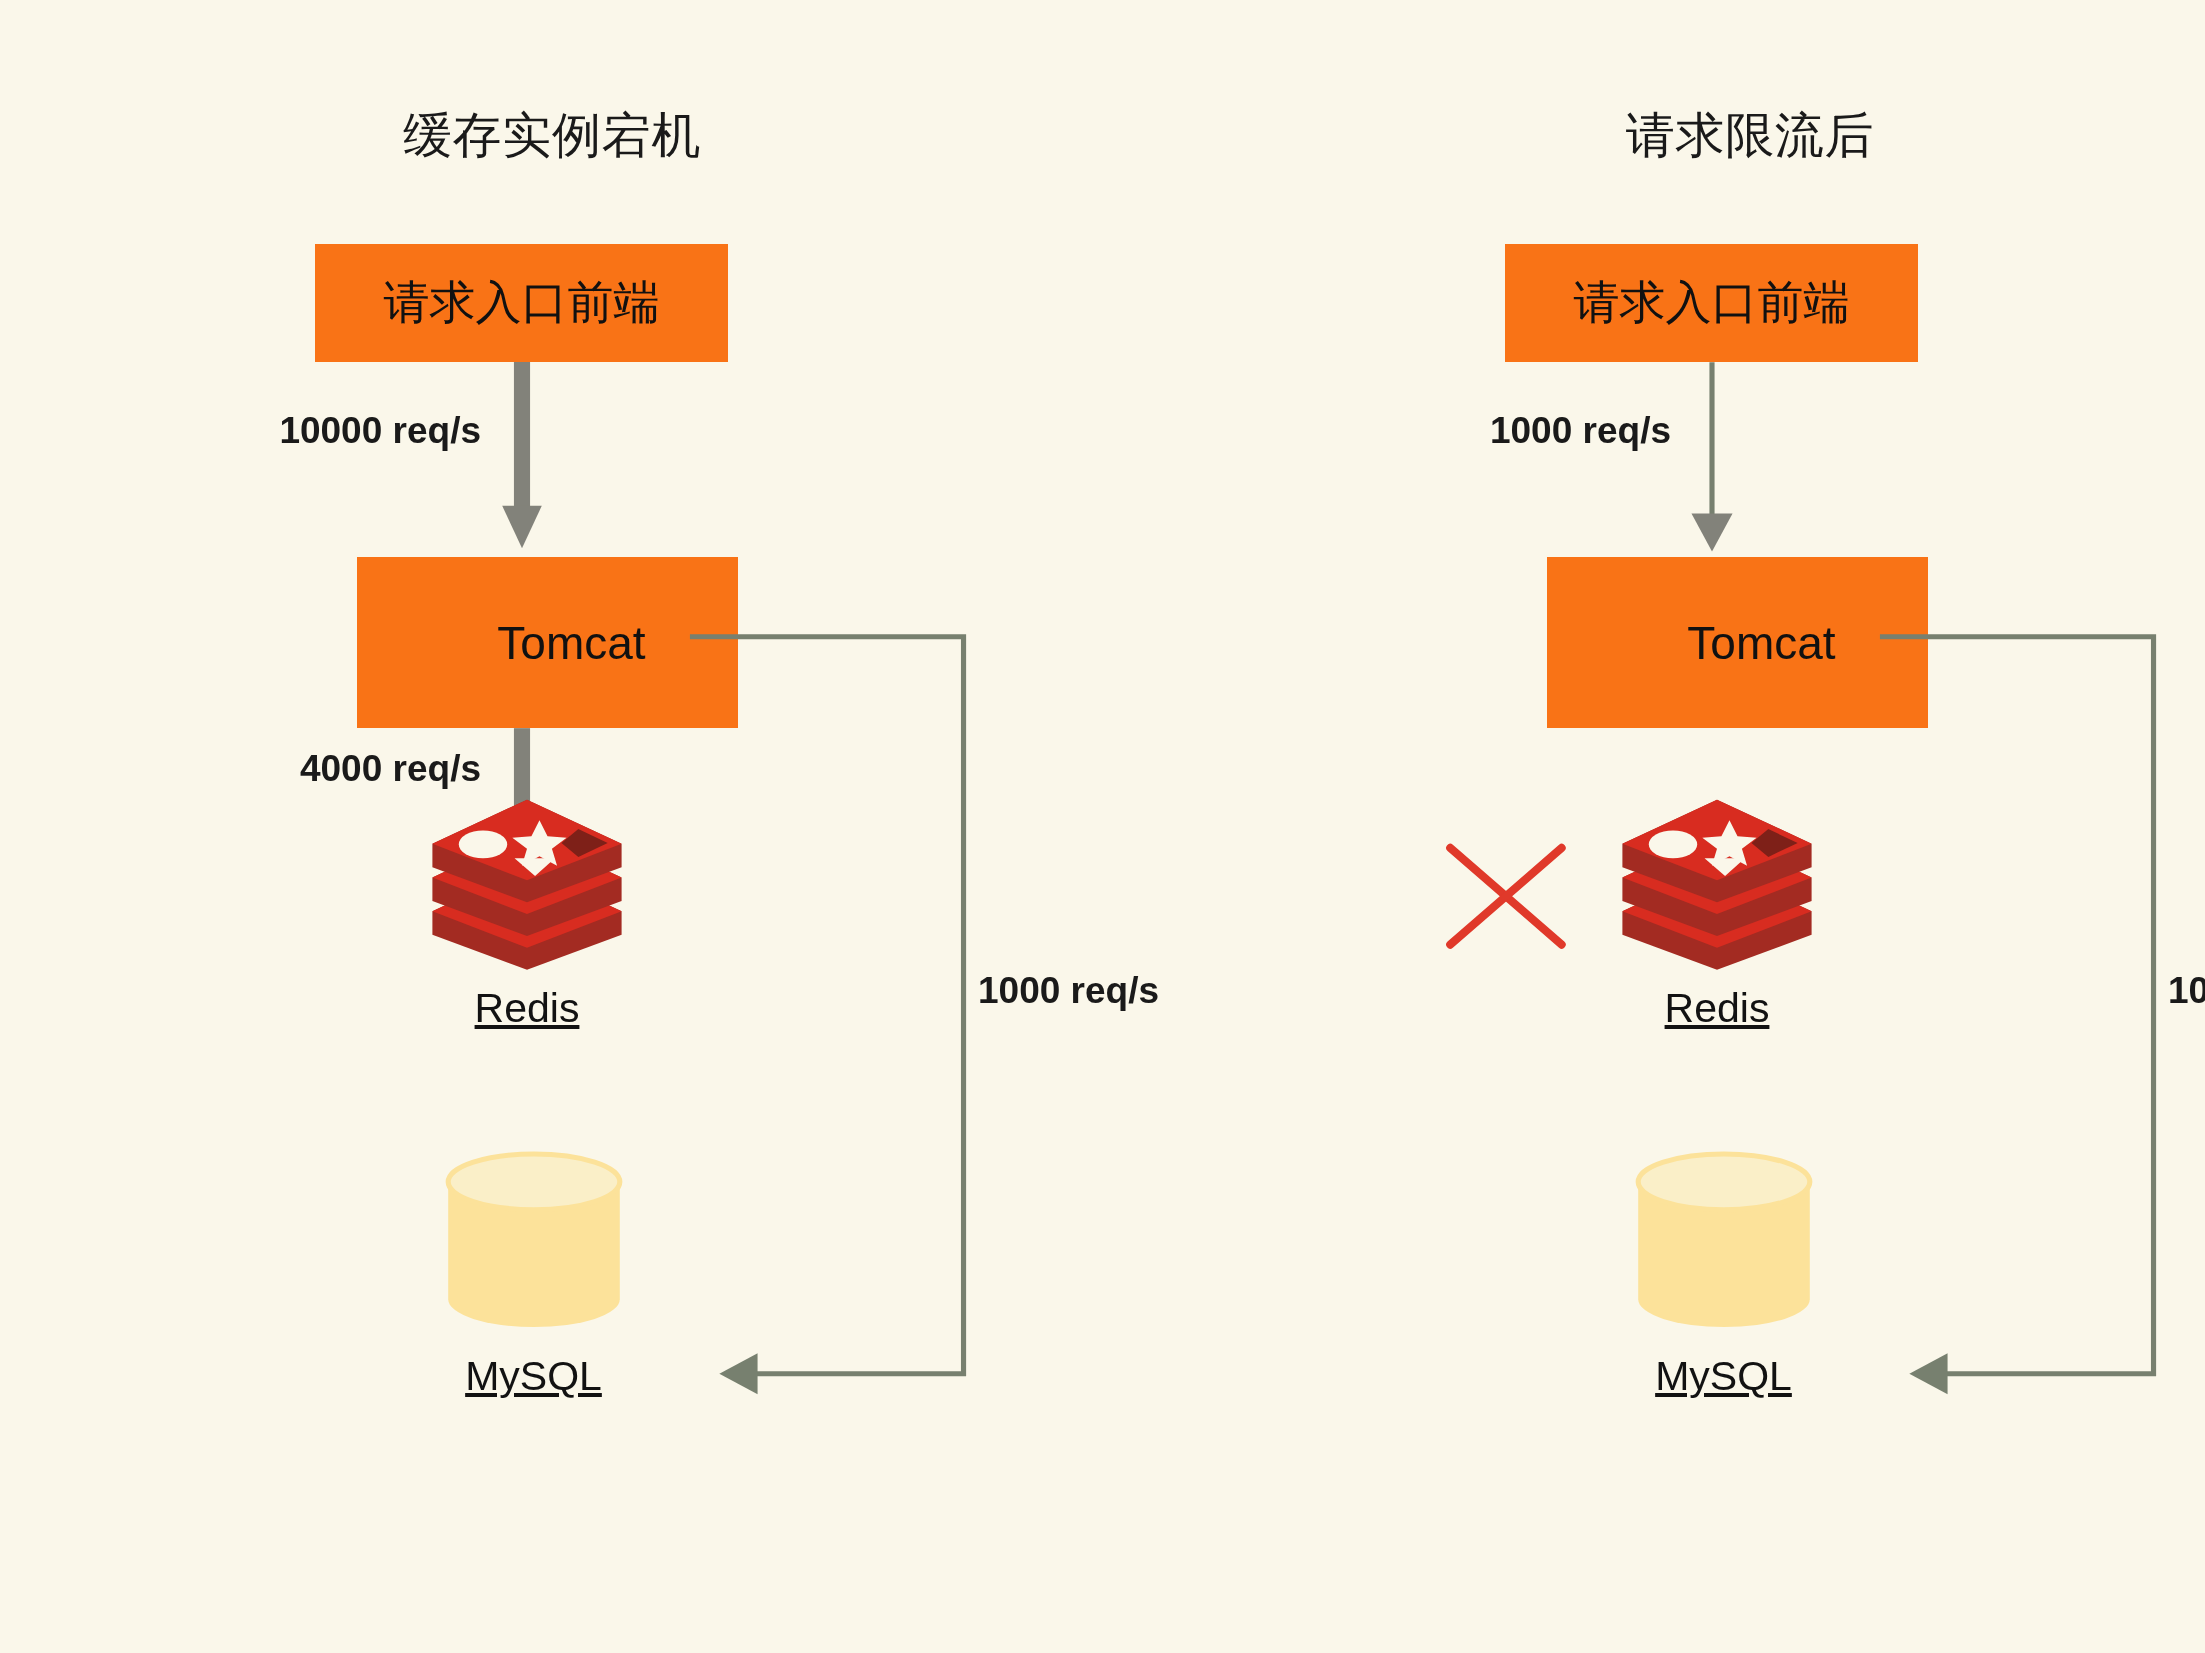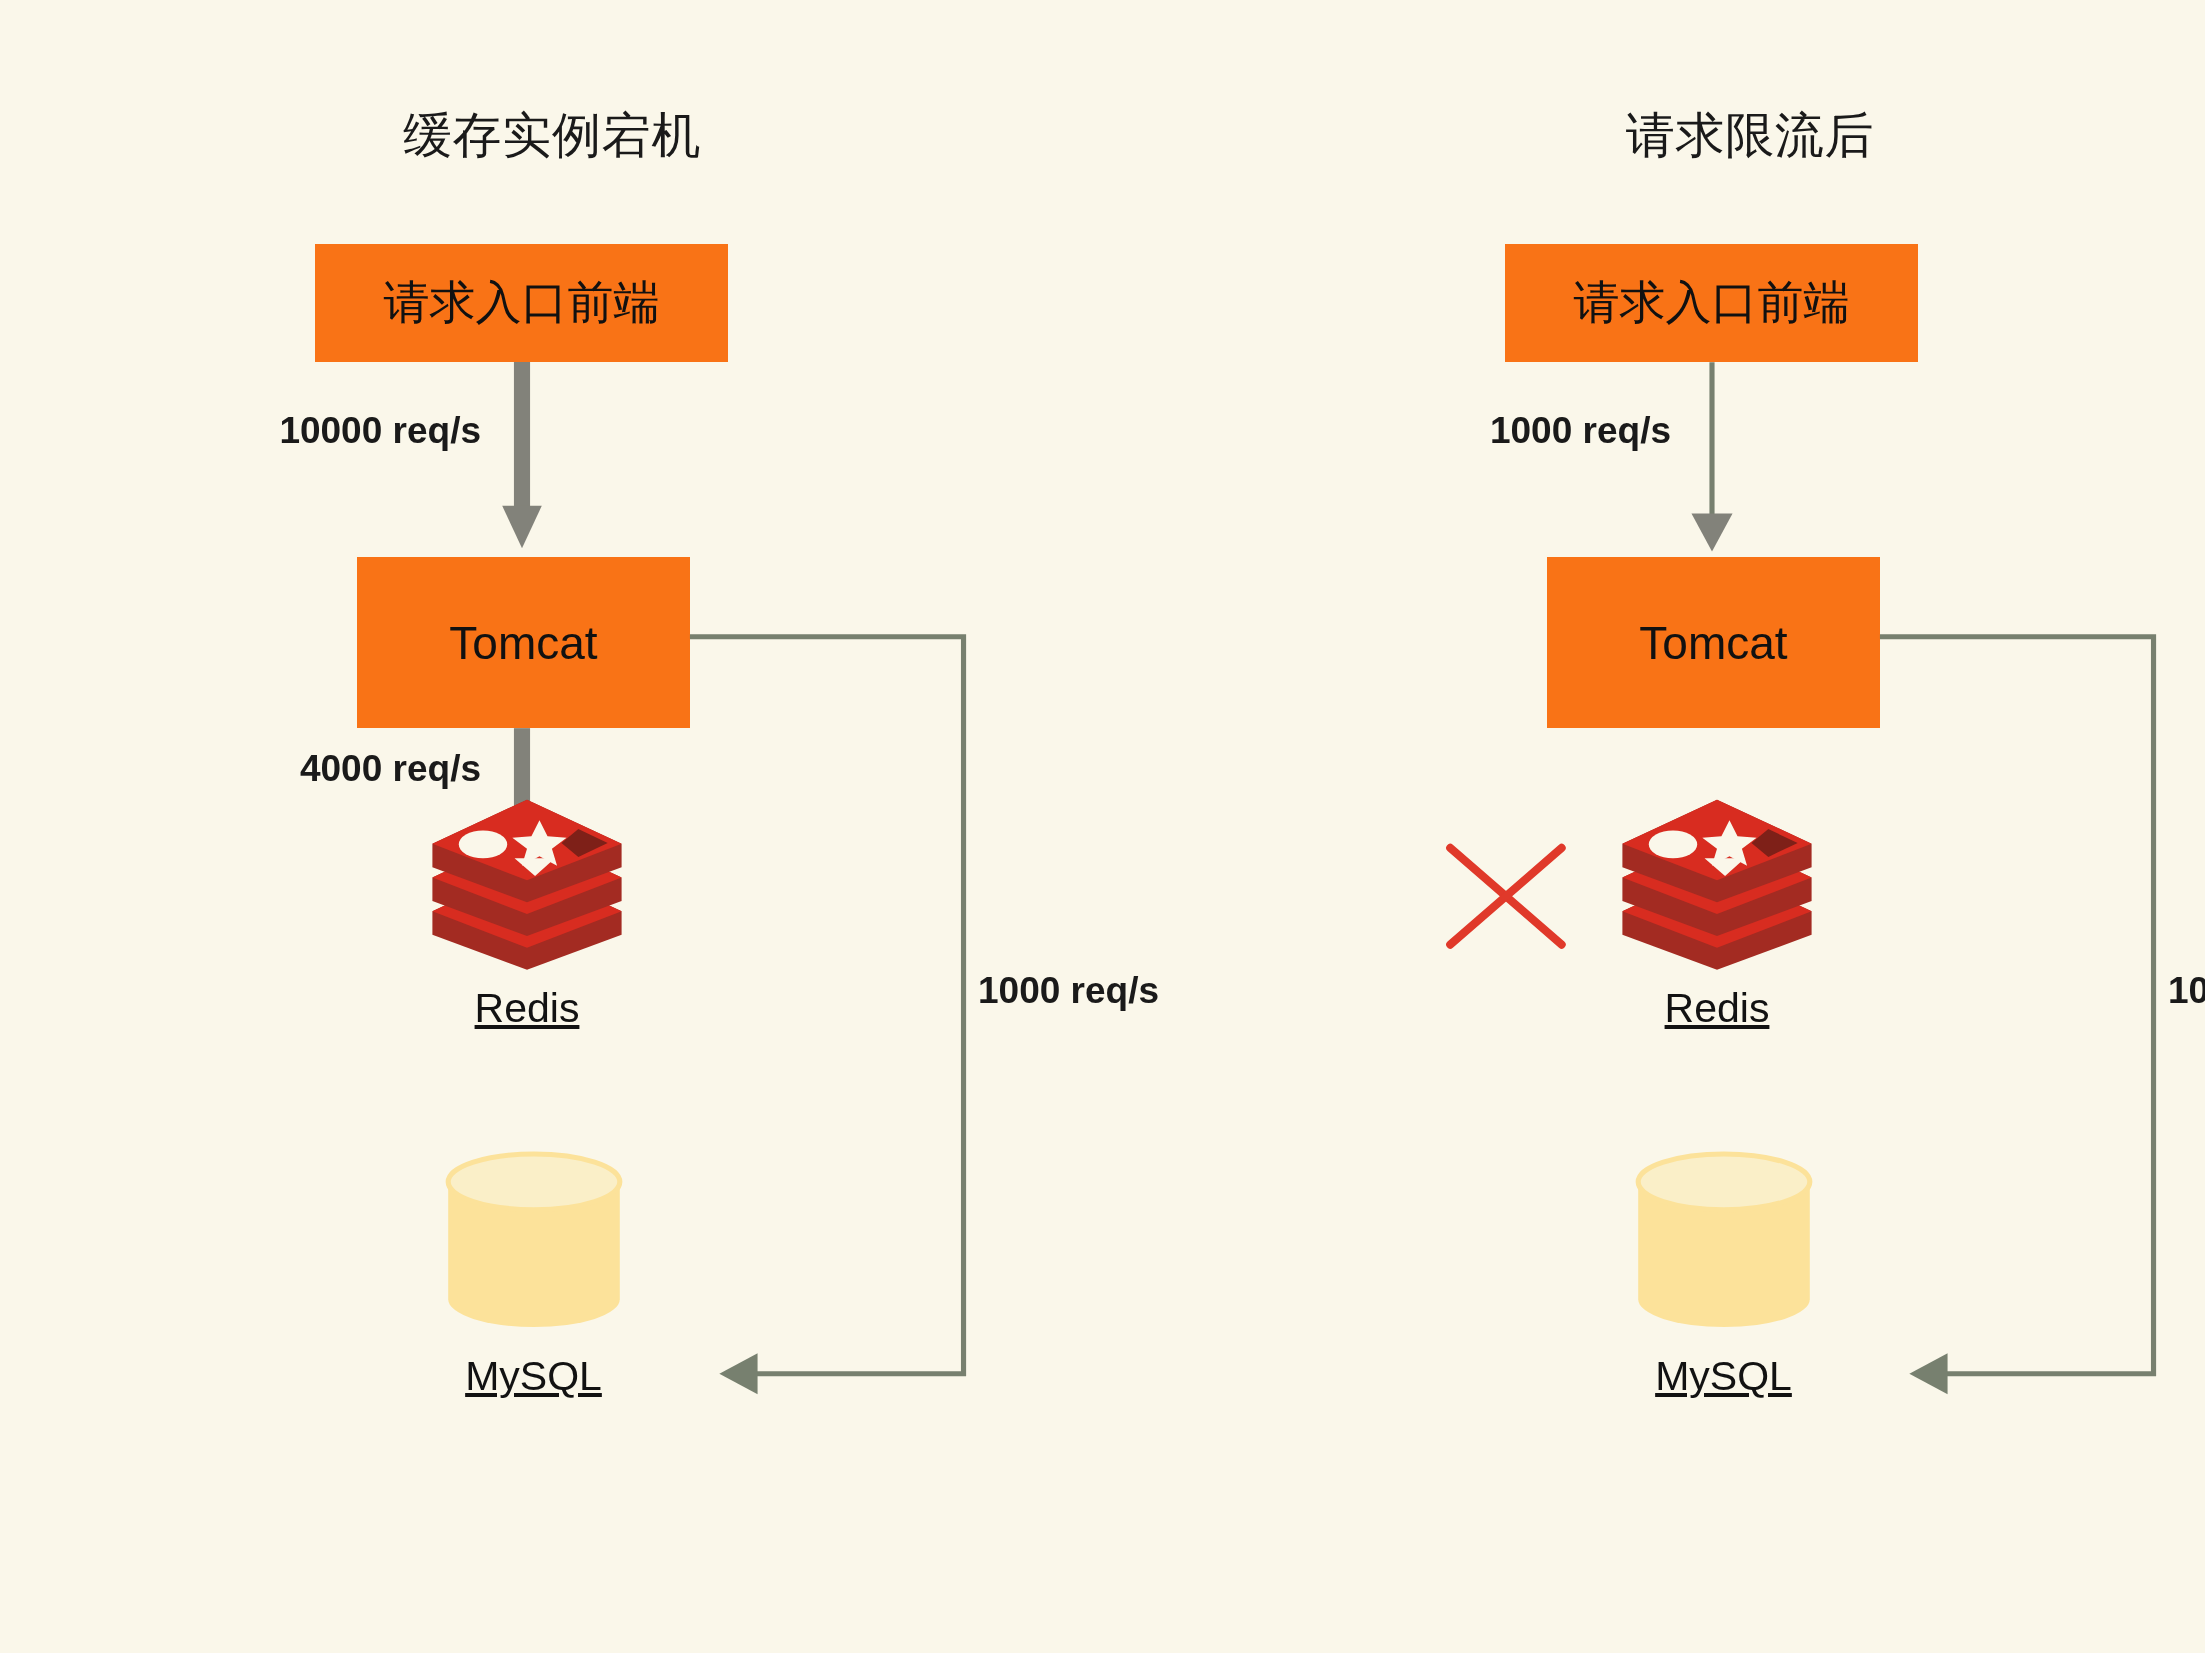--- a/index.html
+++ b/index.html
@@ -31,21 +31,21 @@
 
   .green-box {
     background: #f97316;
     display: flex;
     align-items: center;
     justify-content: center;
     font-size: 46px;
     color: #111111;
     white-space: nowrap;
   }
-  .green-box.latin { font-size: 46px; }
+  .green-box.latin { font-size: 46px; padding-left: 48px; }
 
   .edge-label {
     font-size: 37px;
     color: #1A1A1A;
     white-space: nowrap;
     font-weight: bold;
   }
 
   .node-caption {
     font-size: 41px;

